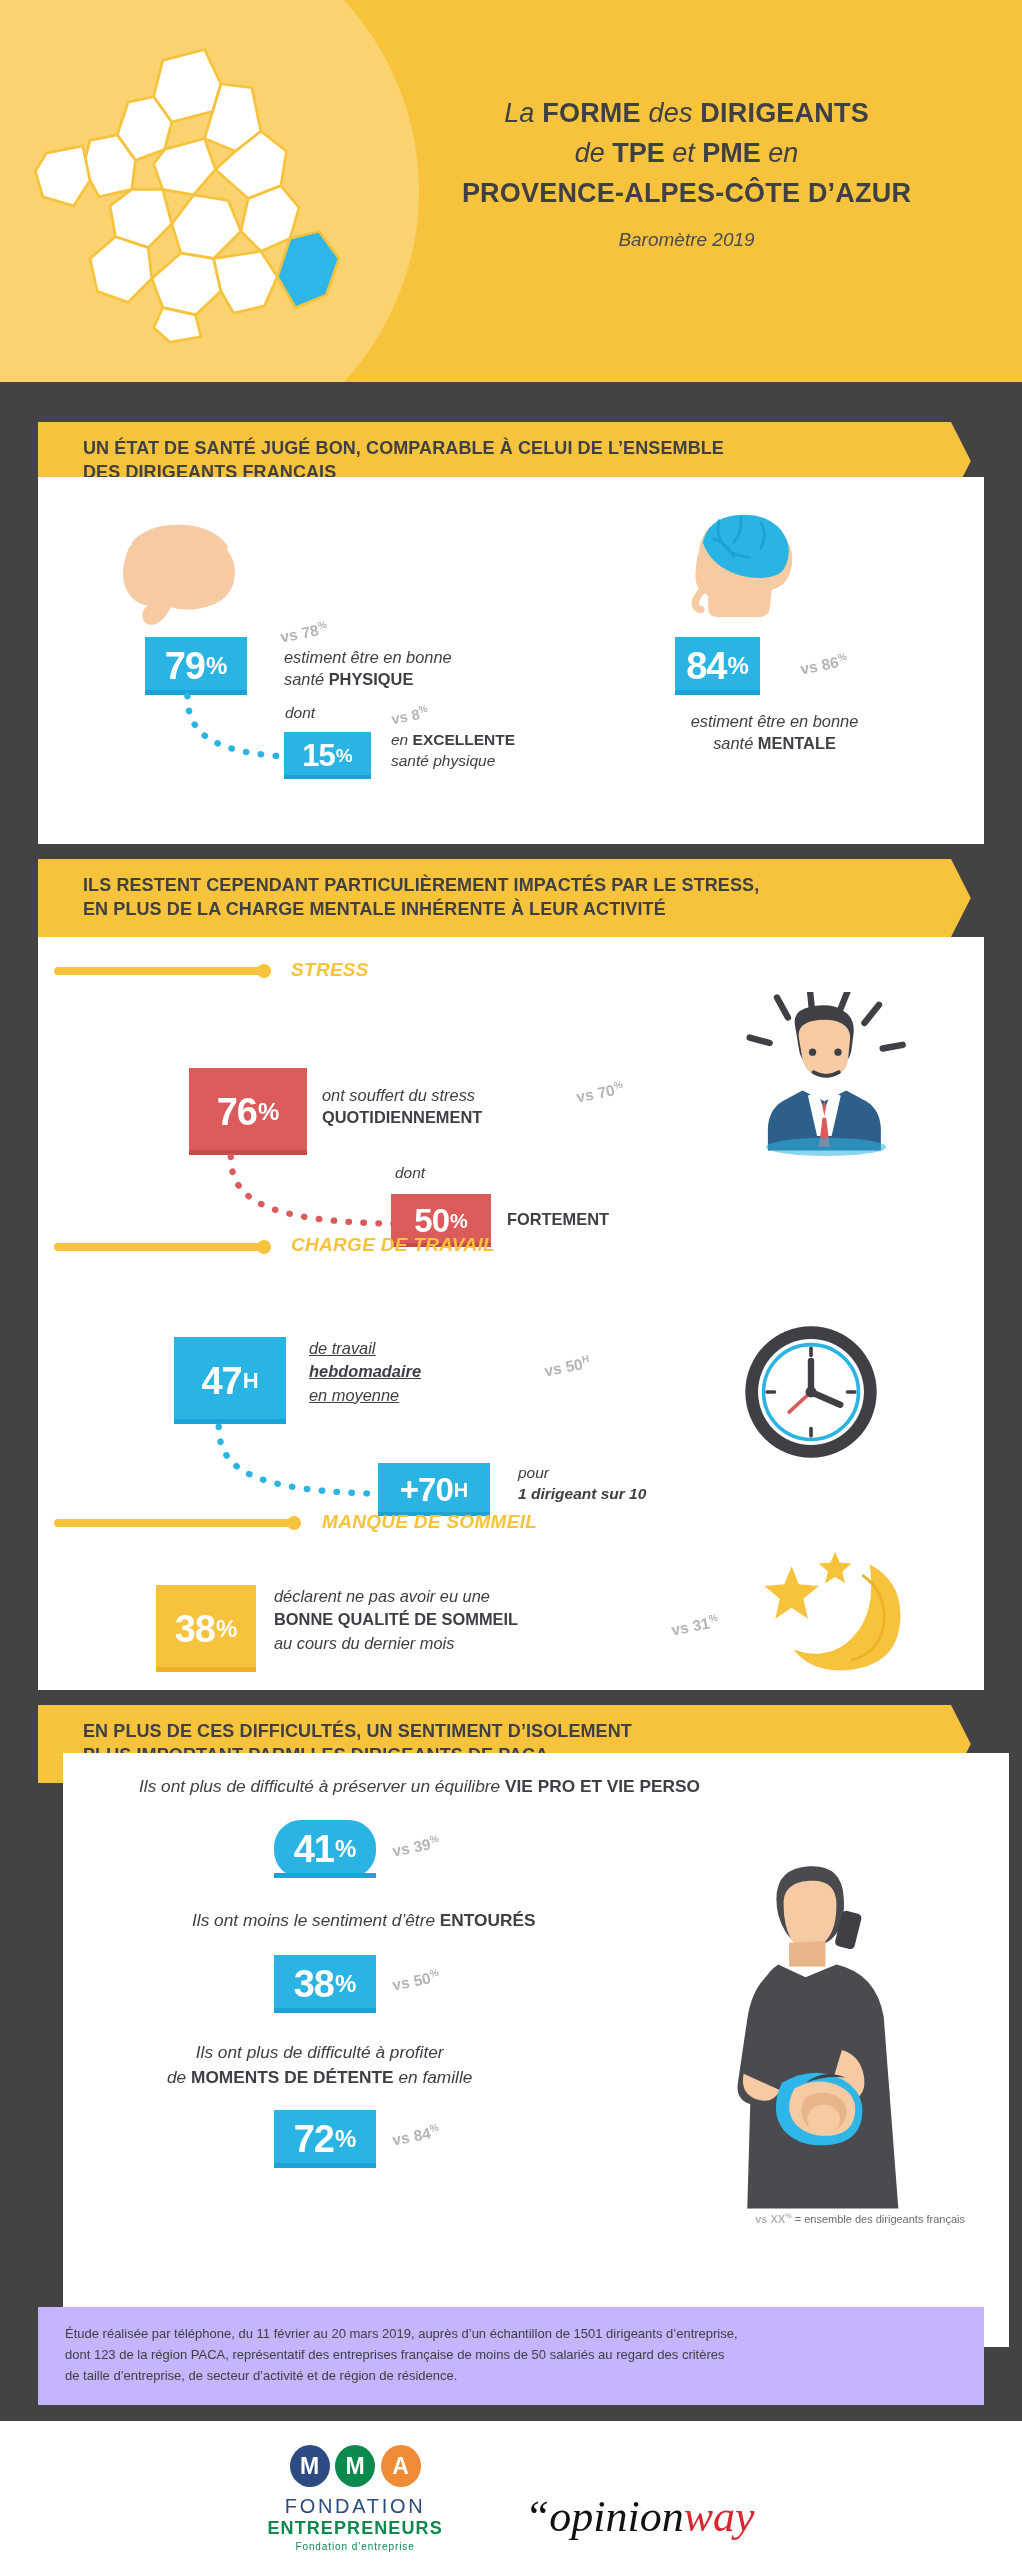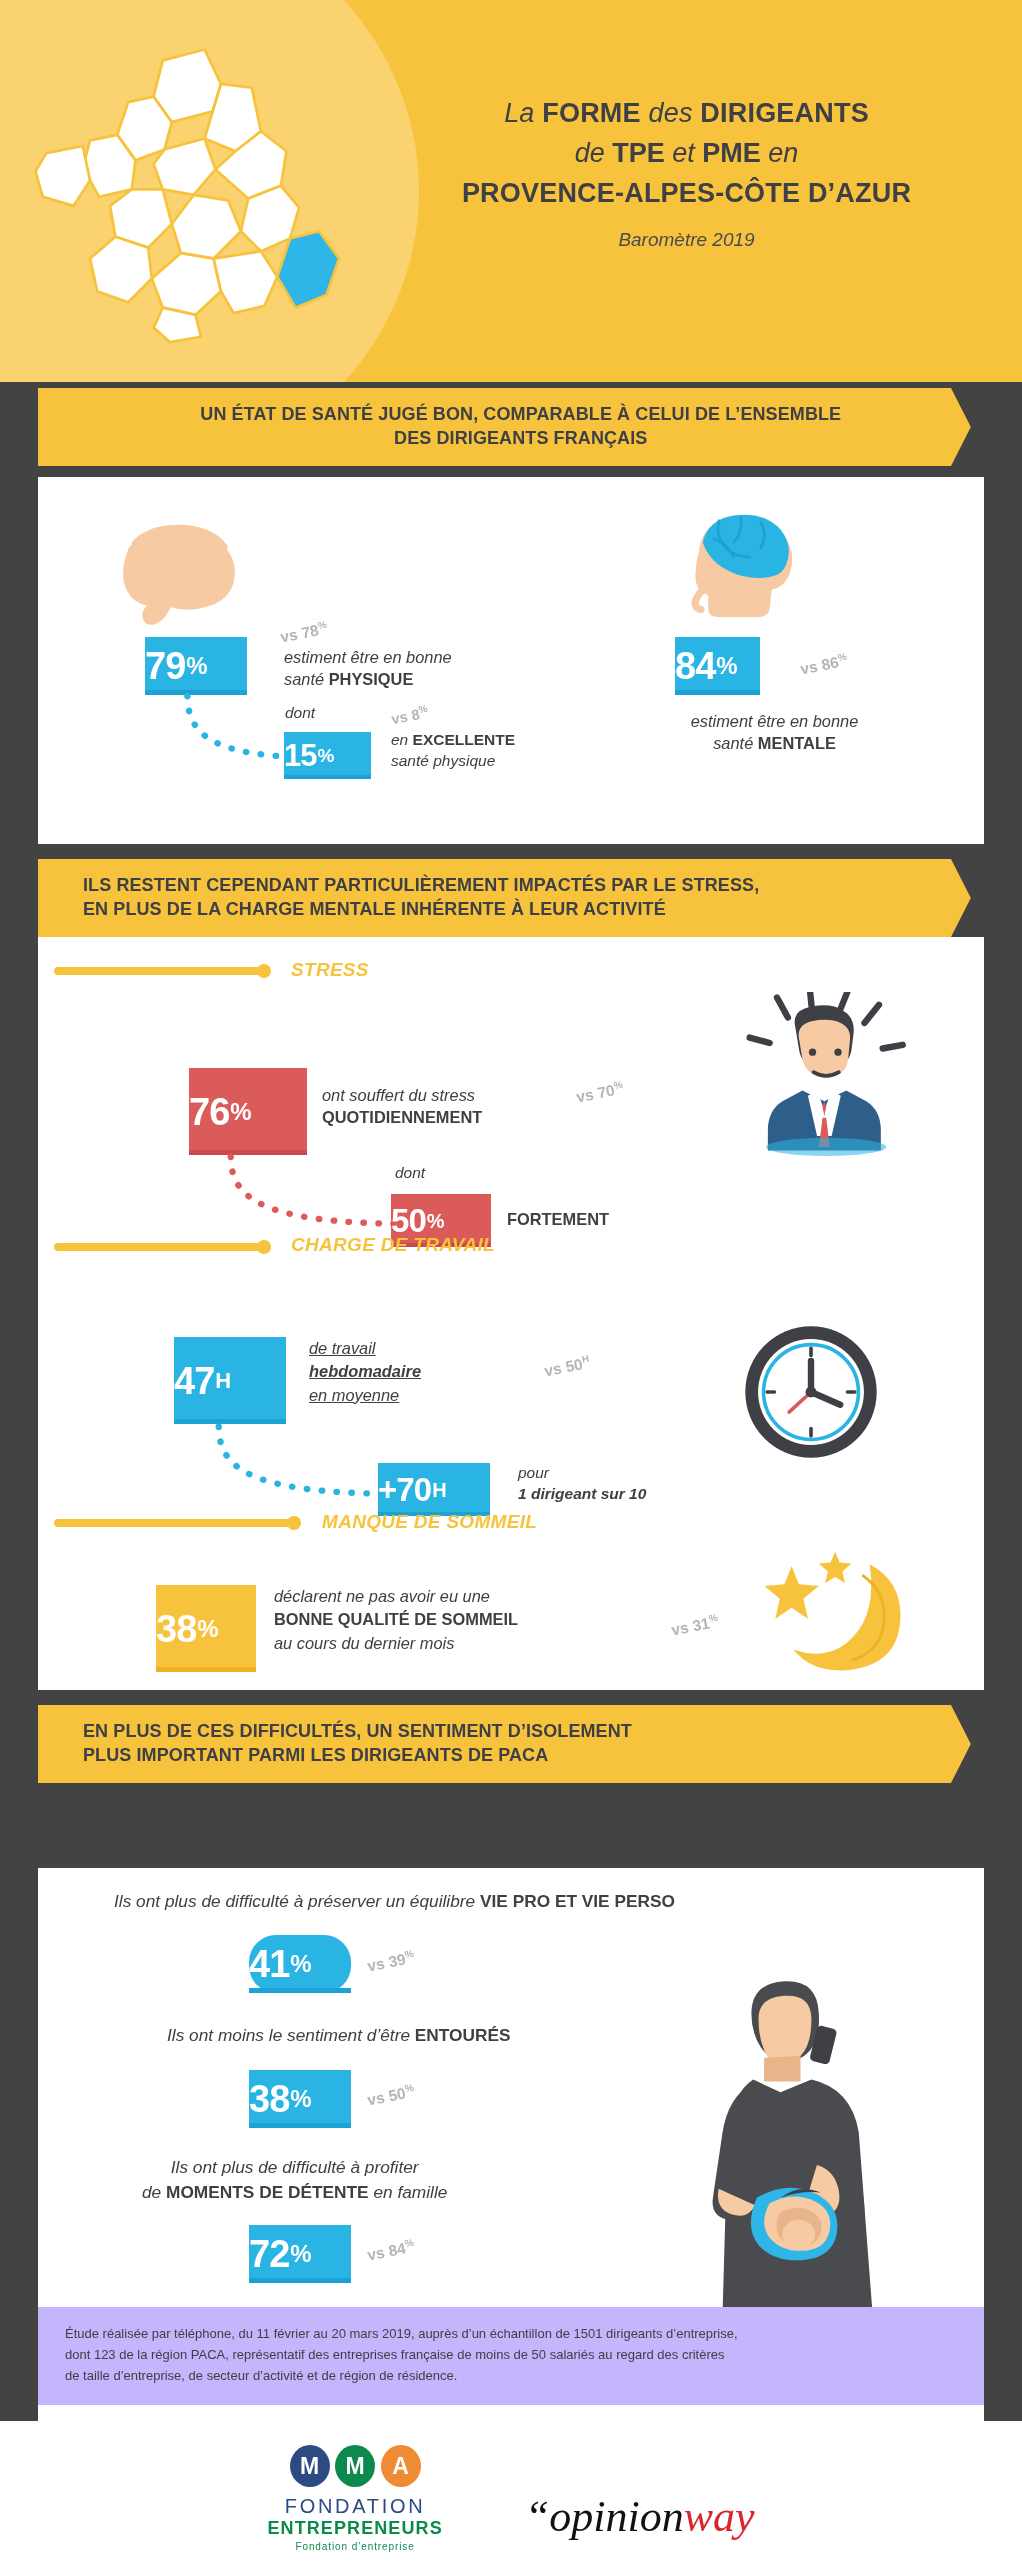--- a/index.html
+++ b/index.html
@@ -48,21 +48,21 @@
   }
 
   
   .panel {
     position:absolute; left:38px; width:946px; background:#ffffff;
   }
 
   
   .sbox {
     position:absolute; color:#fff; font-weight:bold;
-    display:flex; align-items:center; justify-content:flex-start;
+    display:flex; align-items:center; justify-content:center;
     line-height:1;
   }
   .sbox .num { font-size:38px; letter-spacing:-0.9px; }
   .sbox .suffix { font-size:24px; vertical-align:super; margin-left:0.9px; }
   .sbox .foot { position:absolute; left:0; bottom:0; width:100%; height:5.5px; }
   .blue  { background:#29B4E4; } .blue .foot  { background:#1CA2D4; }
   .red   { background:#DB5A5A; } .red .foot   { background:#CA4A4A; }
   .gold  { background:#F8C33C; } .gold .foot  { background:#EDB123; }
 
   .vs {
@@ -155,21 +155,21 @@
         <span>La </span><b>FORME</b><span> des </span><b>DIRIGEANTS</b>
       </div>
       <div class="t-l2">
         <span>de </span><b>TPE</b><span> et </span><b>PME</b><span> en</span>
       </div>
       <div class="t-l3">PROVENCE-ALPES-CÔTE D’AZUR</div>
       <div class="t-sub">Baromètre 2019</div>
     </div>
   </div>
 
-  <div class="banner" style="top:388px;text-align:center;">
+  <div class="banner" style="top:422px;">
     <div>UN ÉTAT DE SANTÉ JUGÉ BON, COMPARABLE À CELUI DE L’ENSEMBLE</div>
     <div>DES DIRIGEANTS FRANÇAIS</div>
   </div>
 
   <div class="panel" style="top:477px; height:367px;">
 
     <div style="position:absolute;left:71px;top:45px;">
       <svg width="136" height="109" viewBox="0 0 150 120">
         <path d="M22 28 q20-22 58-20 q34 2 50 22 q12 16 8 34 q-4 20-26 28 q-22 8-44 2
                  q-6 14-16 18 q-10 4-14-4 q-4-8 4-16 q-14-2-22-16 q-10-18 2-48 Z" fill="#F6CBA4"></path>
@@ -379,21 +379,21 @@
         <polygon points="120,4 125,16 138,17 128,26 131,39 120,32 109,39 112,26 102,17 115,16" fill="#F8C33C"></polygon>
       </svg>
     </div>
   </div>
 
   <div class="banner" style="top:1705px;">
     <div>EN PLUS DE CES DIFFICULTÉS, UN SENTIMENT D’ISOLEMENT</div>
     <div>PLUS IMPORTANT PARMI LES DIRIGEANTS DE PACA</div>
   </div>
 
-  <div class="panel" style="top:1868px; height:594px;">
+  <div class="panel" style="top:1753px; height:594px;margin-left:25px;">
 
     <div style="position:absolute;left:606px;top:106px;">
       <svg width="273" height="364" viewBox="0 0 300 400">
         <path d="M118 44 q0-34 36-36 q36-2 38 34 q2 26-8 40 q-10 14-28 14 q-18 0-28-16 q-10-16-10-36 Z" fill="#4A4B4F"></path>
         <path d="M126 52 q-2-26 28-28 q30-2 30 26 q0 28-12 40 q-10 10-20 10 q-12 0-18-12 q-8-16-8-36 Z" fill="#F6CBA4"></path>
         <path d="M132 92 l0 26 l40 0 l0-28 Z" fill="#E8B489"></path>
         <path d="M120 116 l30 14 l34-14 q44 10 52 58 l16 210 l-166 0 l6-210 q6-44 28-58 Z" fill="#4A4B4F"></path>
         <path d="M196 132 q34 16 38 60 l8 62 q2 22-18 24 q-18 2-22-18 l-14-60 Z" fill="#4A4B4F"></path>
         <path d="M190 210 q20 6 24 28 q4 22-14 28 l-24-10 Z" fill="#F6CBA4"></path>
         <path d="M120 120 q-28 14-34 56 l-10 68 q-4 22 16 26 q18 4 24-14 l14-60 Z" fill="#4A4B4F"></path>

